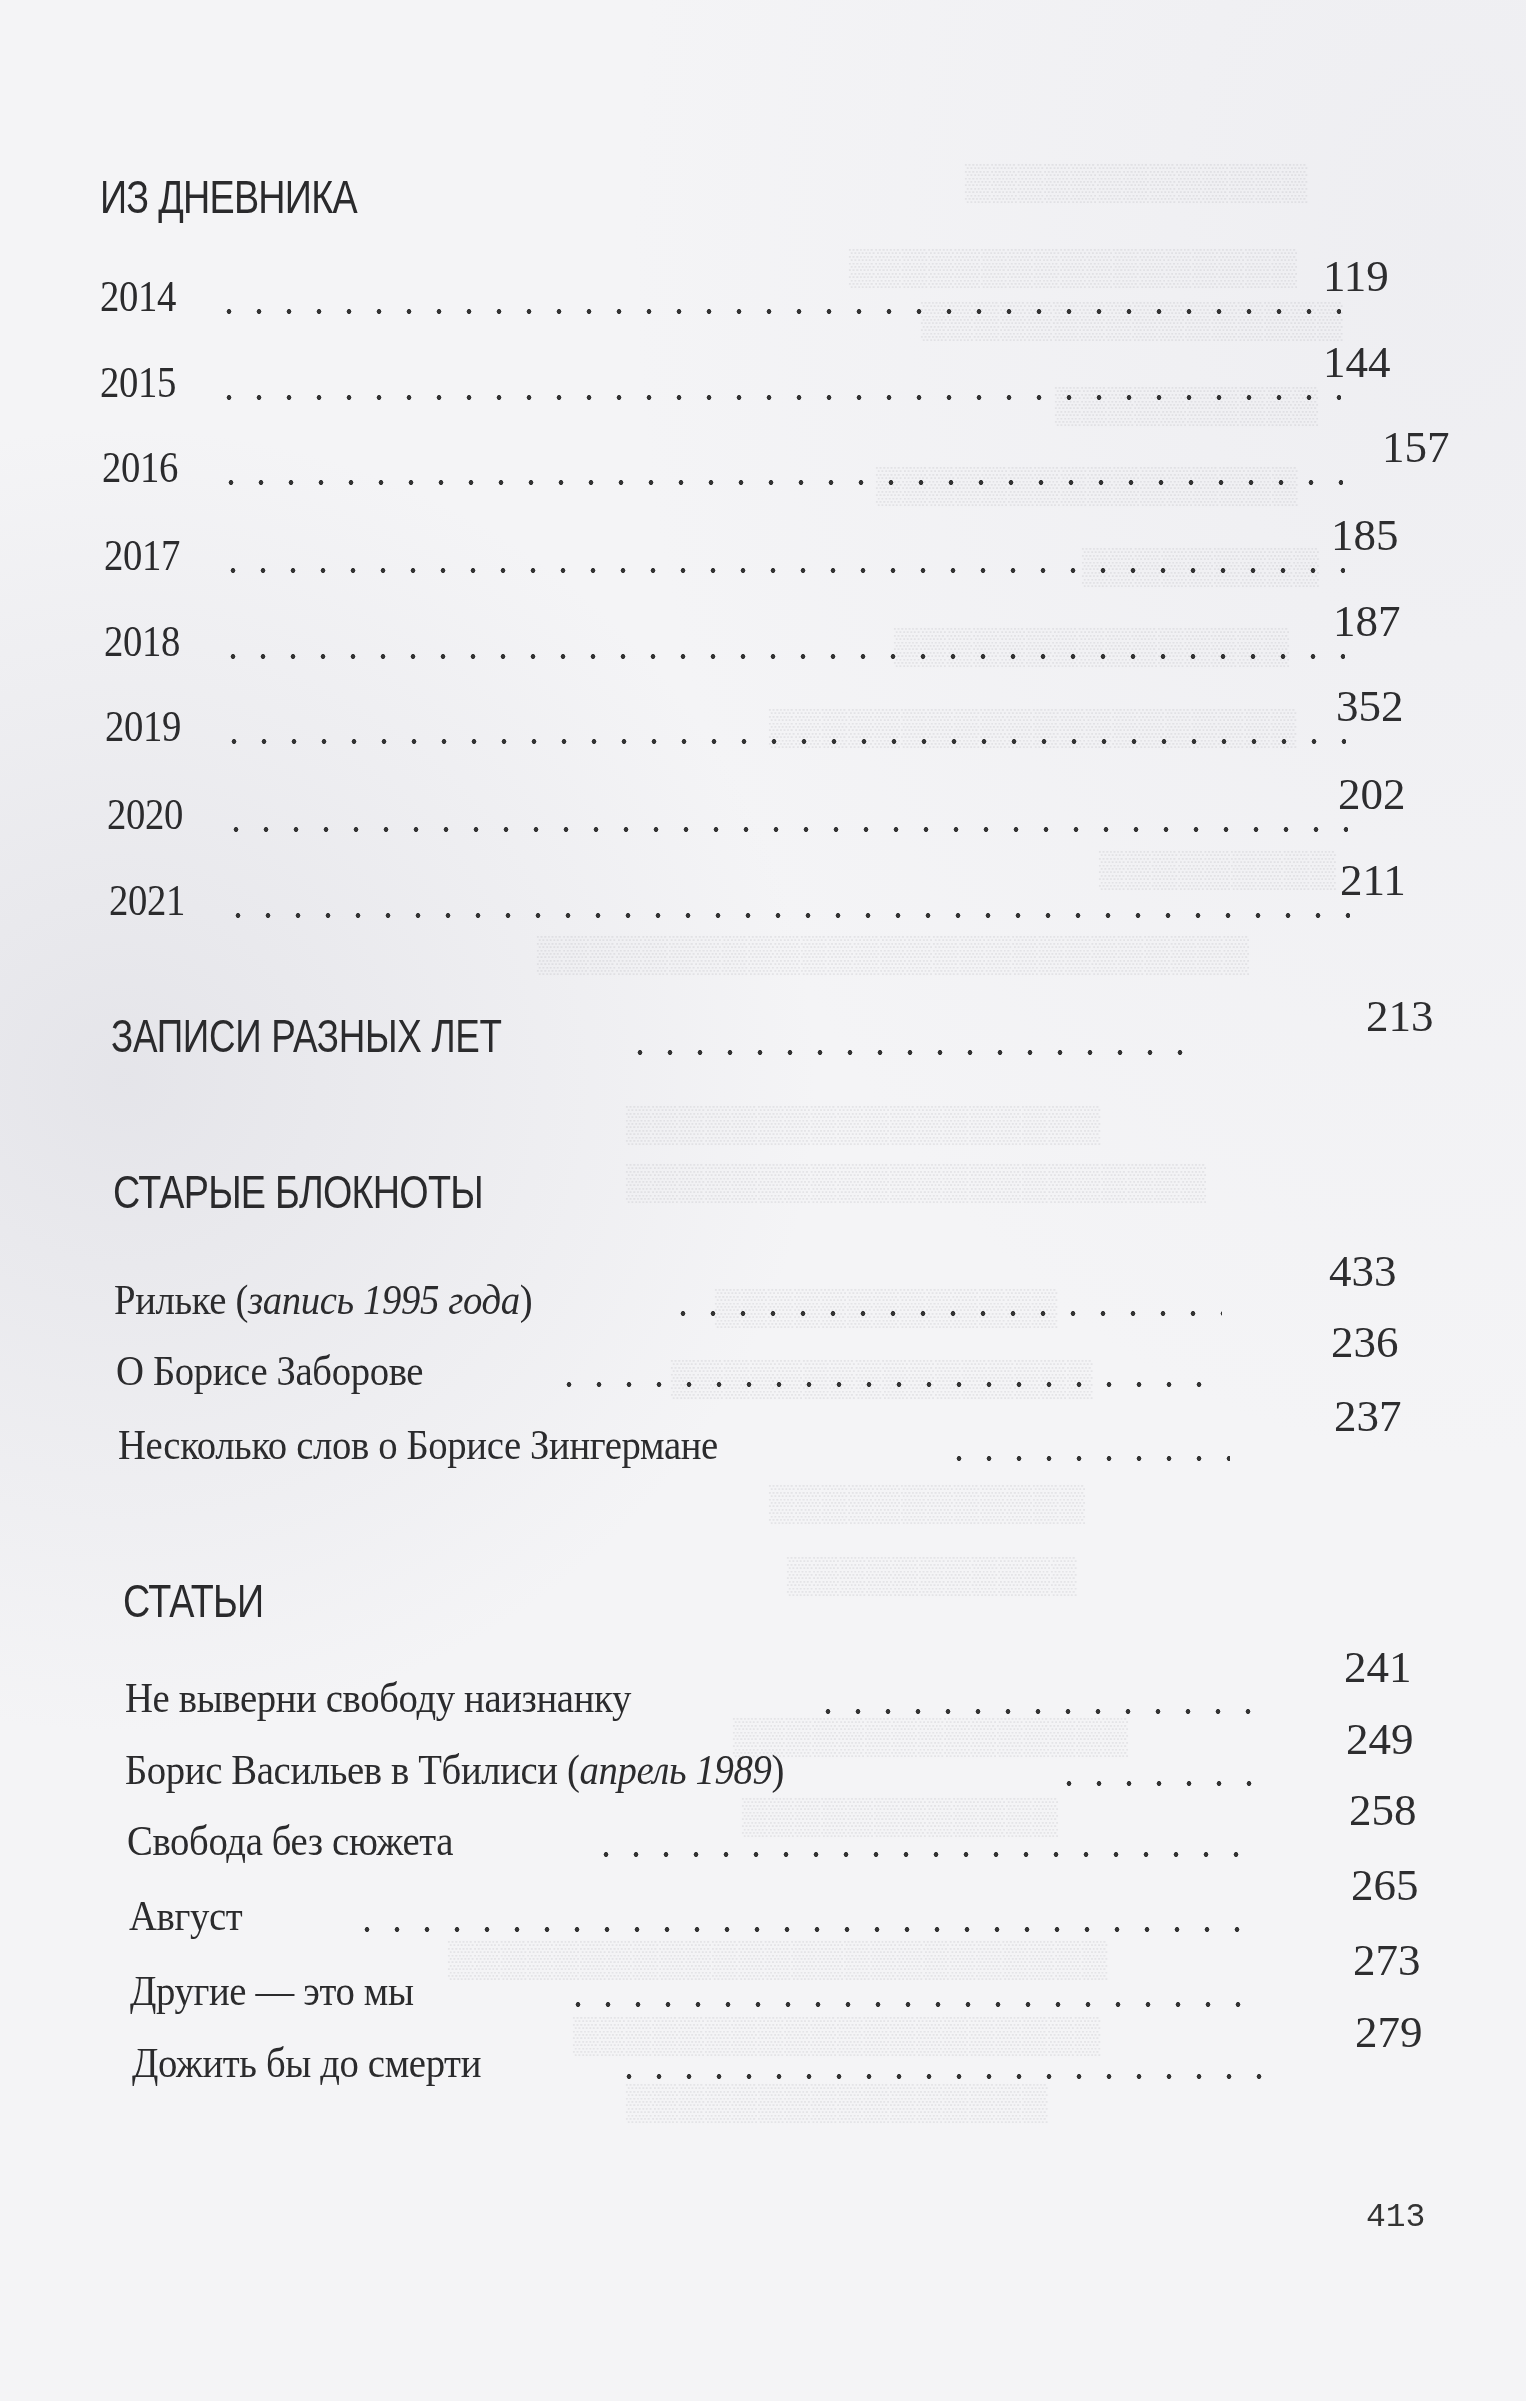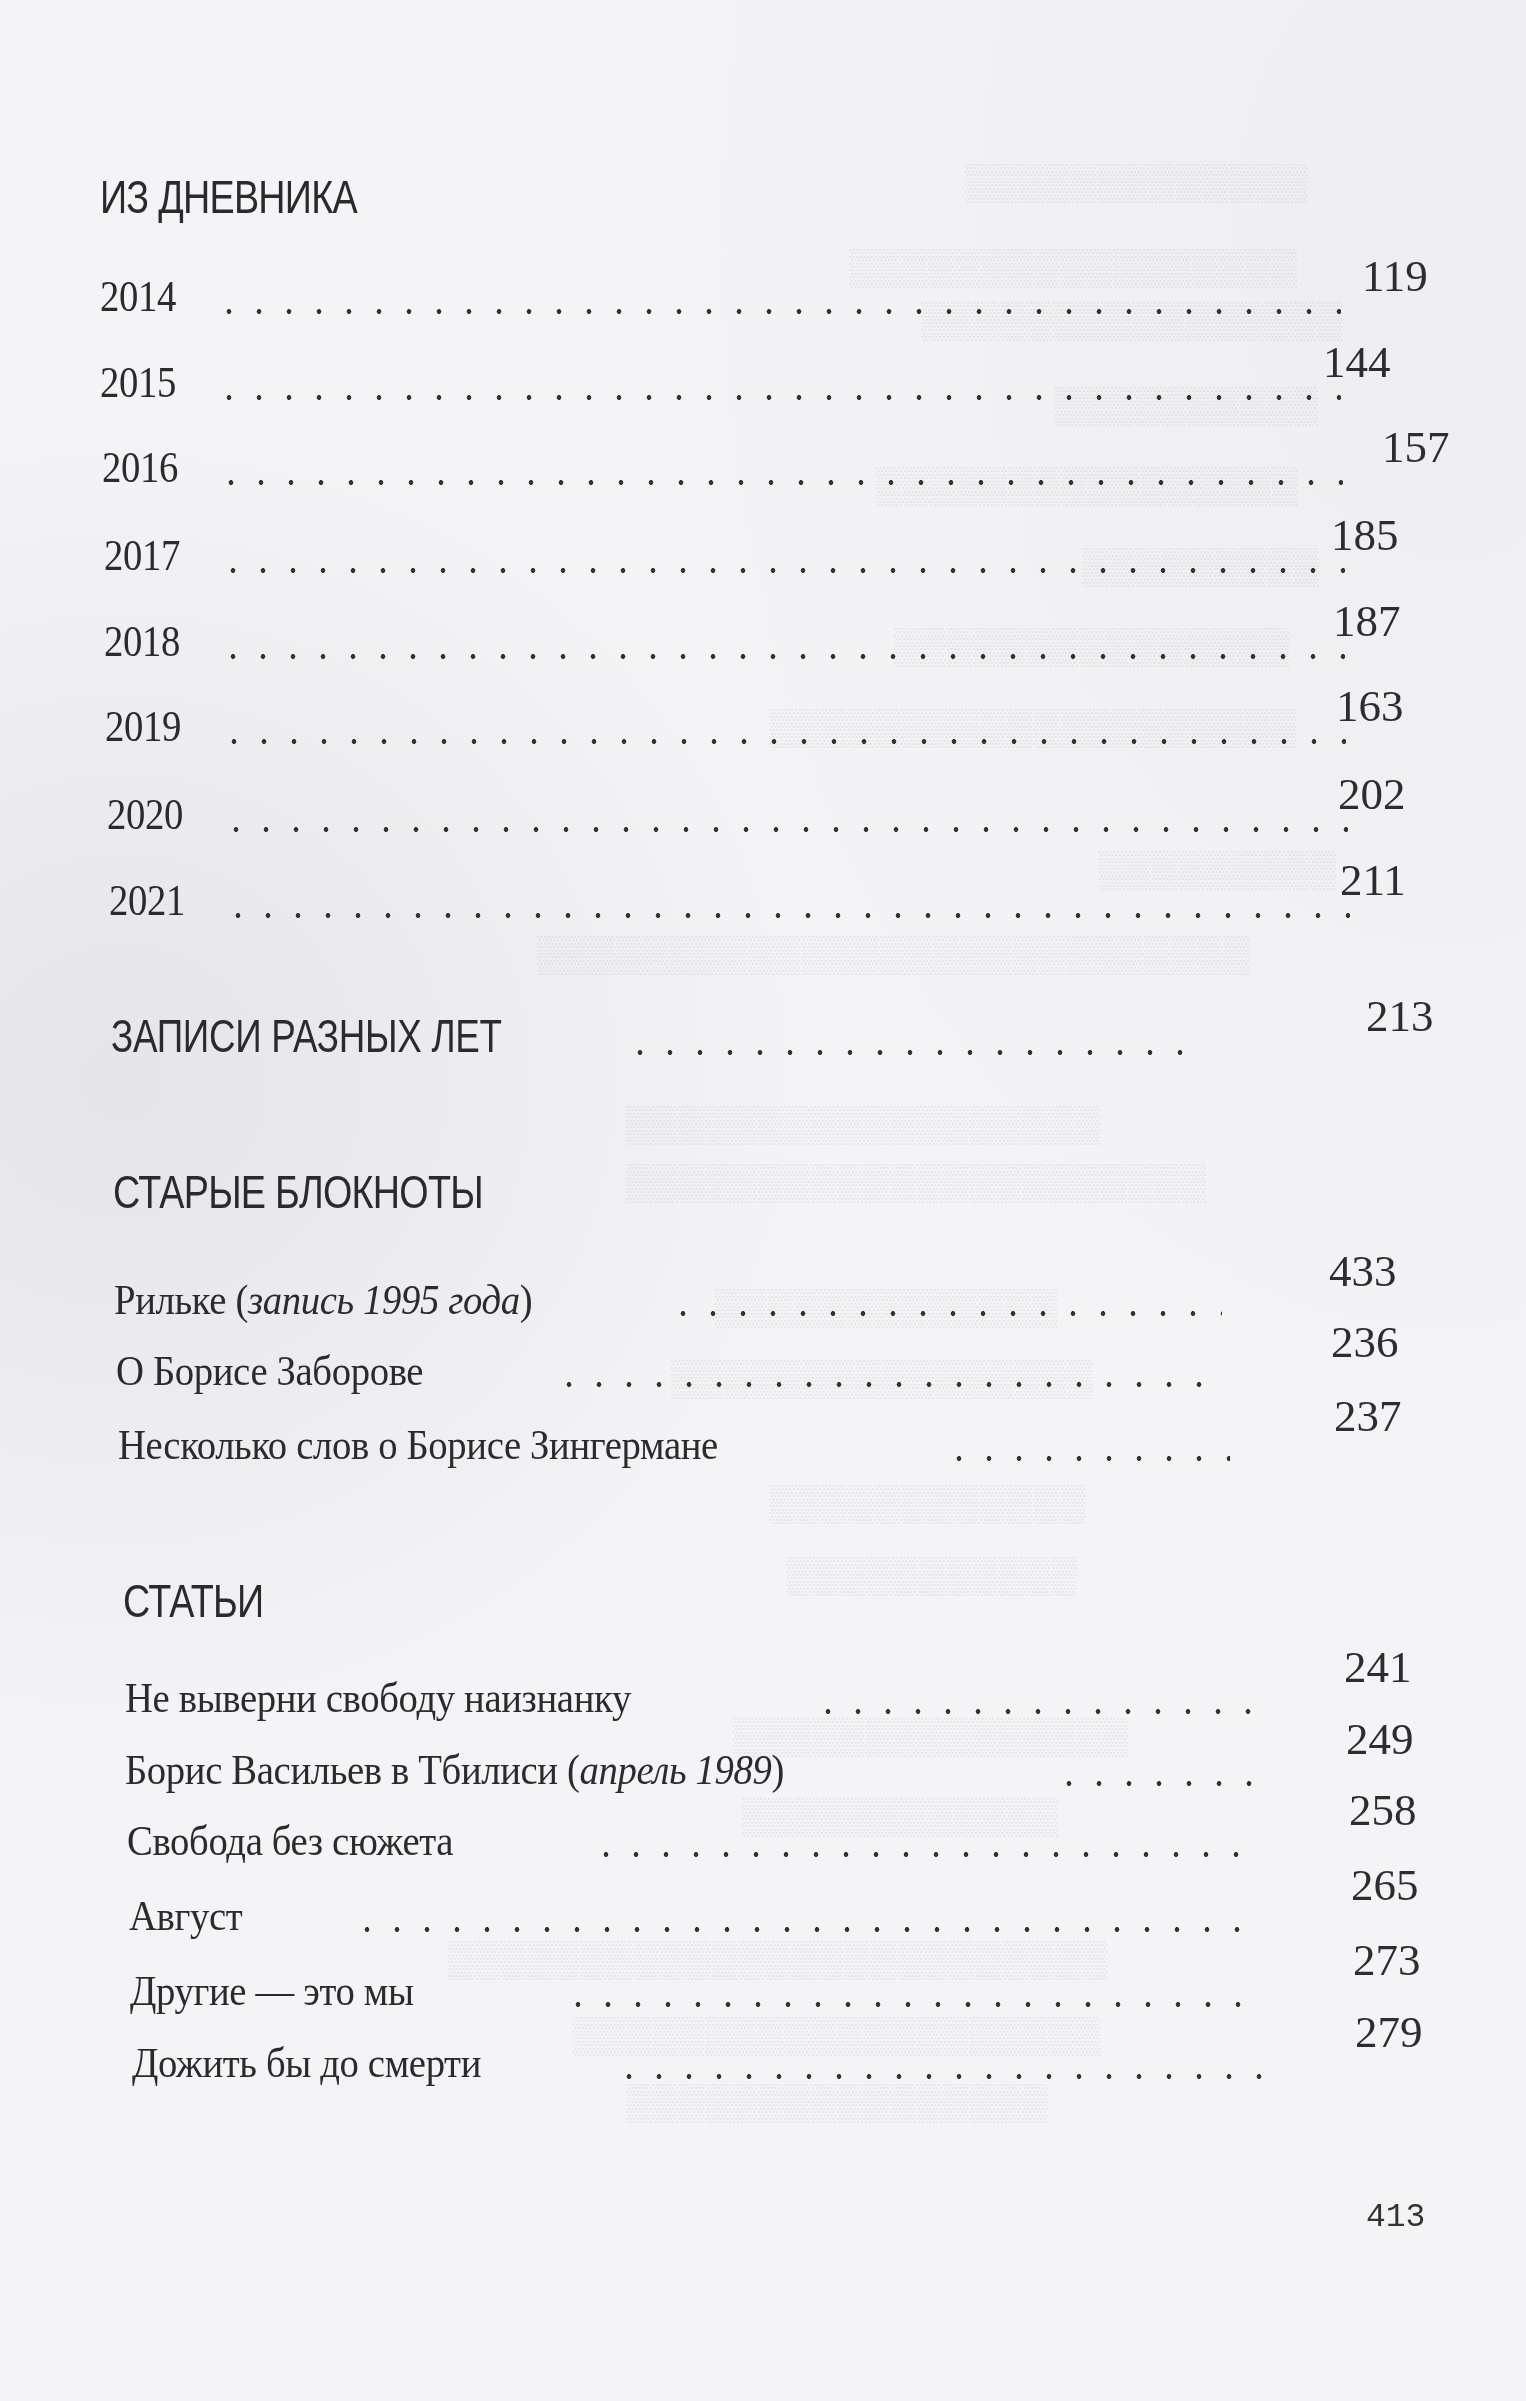--- a/index.html
+++ b/index.html
@@ -82,21 +82,21 @@
 <div class="ghost" style="left:741px;top:1795px;">▒▒▒▒▒▒▒▒▒▒▒▒</div>
 <div class="ghost" style="left:447px;top:1938px;">▒▒▒▒▒▒▒▒▒▒▒▒▒▒▒▒▒▒▒▒▒▒▒▒▒</div>
 <div class="ghost" style="left:572px;top:2014px;">▒▒▒▒▒▒▒▒▒▒▒▒▒▒▒▒▒▒▒▒</div>
 <div class="ghost" style="left:625px;top:2081px;">▒▒▒▒▒▒▒▒▒▒▒▒▒▒▒▒</div>
 
 <div class="heading" style="left:100px;top:170px;">ИЗ ДНЕВНИКА</div>
 
 <div class="row" style="left:100px;top:259px;width:1304px;">
   <span class="title year">2014</span>
   <span class="dots" style="left:114px;width:1127px;"></span>
-  <span class="page" style="left:1262px;">119</span>
+  <span class="page" style="left:1223px;">119</span>
 </div>
 
 <div class="row" style="left:100px;top:345px;width:1304px;">
   <span class="title year">2015</span>
   <span class="dots" style="left:114px;width:1127px;"></span>
   <span class="page" style="left:1223px;">144</span>
 </div>
 
 <div class="row" style="left:102px;top:430px;width:1304px;">
   <span class="title year">2016</span>
@@ -112,21 +112,21 @@
 
 <div class="row" style="left:104px;top:604px;width:1304px;">
   <span class="title year">2018</span>
   <span class="dots" style="left:114px;width:1127px;"></span>
   <span class="page" style="left:1229px;">187</span>
 </div>
 
 <div class="row" style="left:105px;top:689px;width:1304px;">
   <span class="title year">2019</span>
   <span class="dots" style="left:114px;width:1127px;"></span>
-  <span class="page" style="left:1231px;">163</span>
+  <span class="page" style="left:1231px;">352</span>
 </div>
 
 <div class="row" style="left:107px;top:777px;width:1304px;">
   <span class="title year">2020</span>
   <span class="dots" style="left:114px;width:1127px;"></span>
   <span class="page" style="left:1231px;">202</span>
 </div>
 
 <div class="row" style="left:109px;top:863px;width:1304px;">
   <span class="title year">2021</span>

